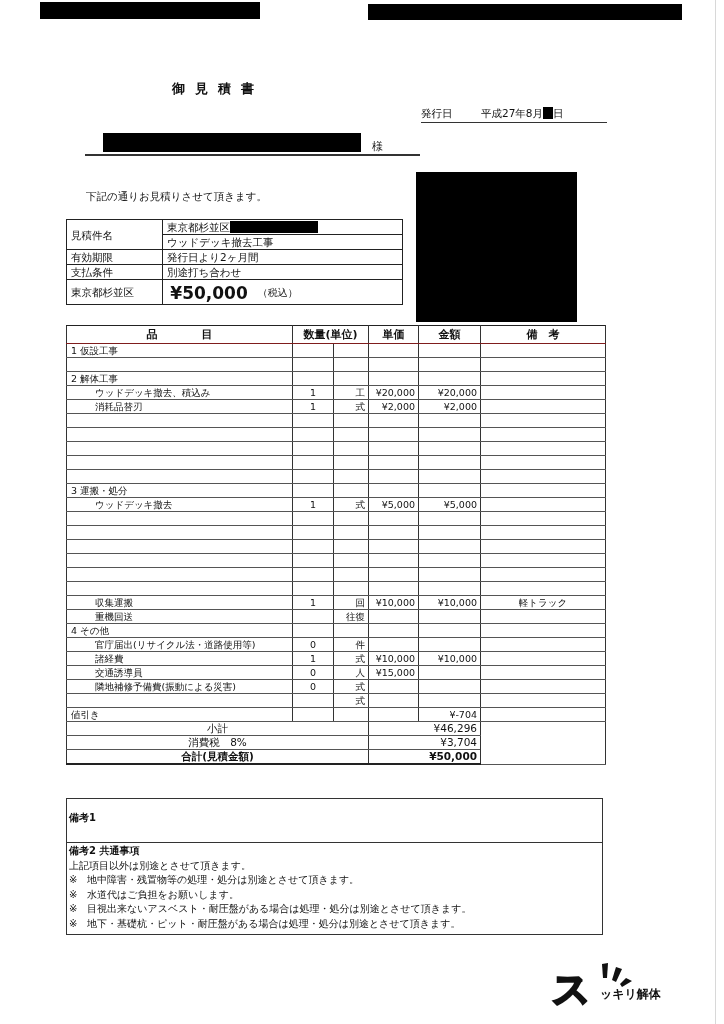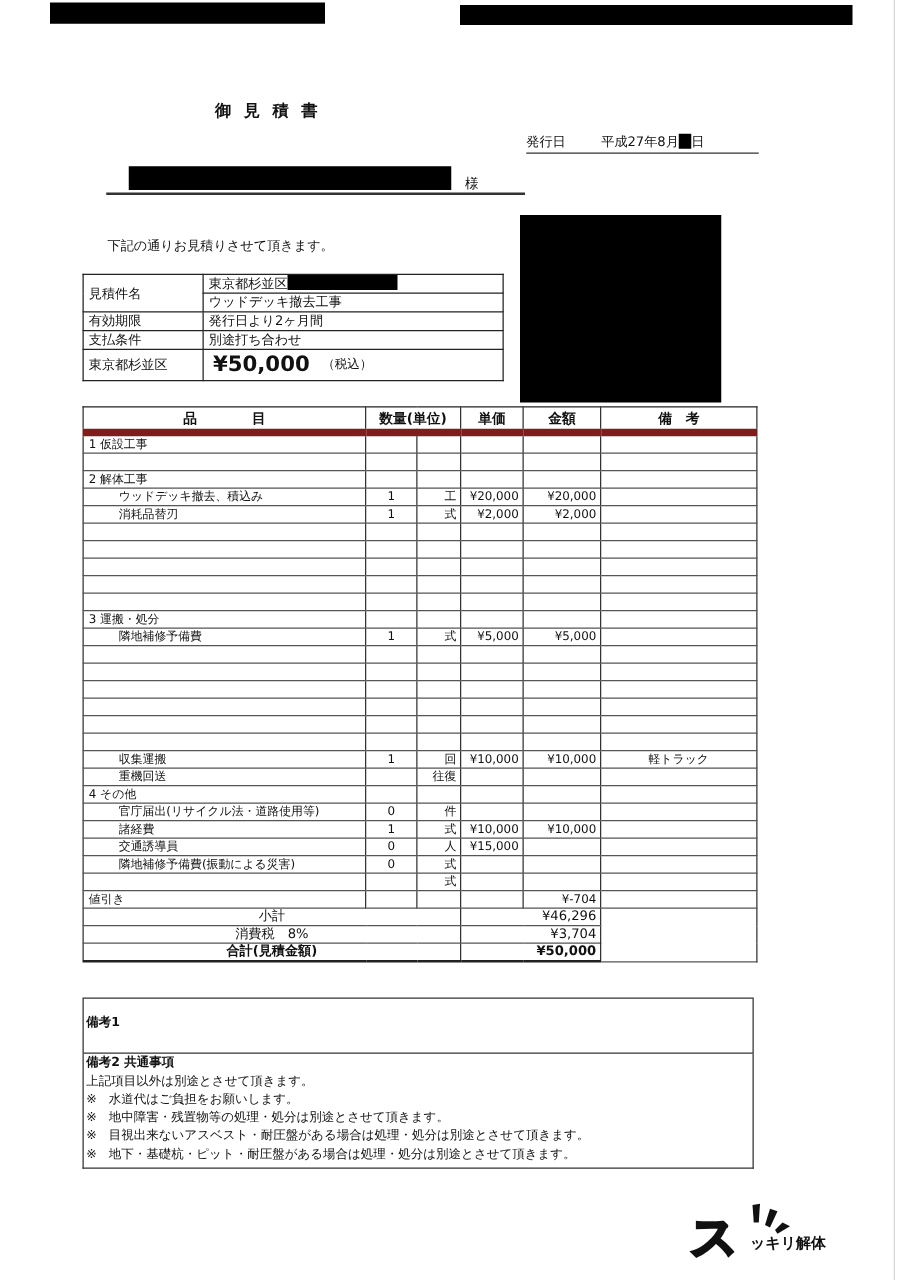--- a/index.html
+++ b/index.html
@@ -20,21 +20,21 @@
   .info td { border:1px solid #222; padding:0 4px; height:14px; line-height:14px; white-space:nowrap; }
   .info td.lbl { width:87px; text-align:left;margin-left:48px; }
   .info .total td { height:24px; }
   .info .big { font-size:17px; font-weight:bold; vertical-align:middle; }
   .info .small { font-size:10px; margin-left:10px; vertical-align:middle; }
   .info .blk { display:inline-block; width:88px; height:12px; background:#000; vertical-align:-2px; }
 
   .main { position:absolute; left:66px; top:325px; width:539px; font-size:9.5px; table-layout:fixed; }
   .main td, .main th { border-left:1px solid #333; border-right:1px solid #333; border-bottom:1px solid #555;
                        height:13px; line-height:13px; padding:0 3px; white-space:nowrap; overflow:hidden; }
-  .main th { font-weight:bold; font-size:11px; height:17px; border-top:1px solid #222; border-bottom:6px solid #7f1d1d; }
+  .main th { font-weight:bold; font-size:11px; height:17px; border-top:1px solid #222; border-bottom:1px solid #7f1d1d; }
   .main col.c1 { width:226px; } .main col.c2 { width:41px; } .main col.c3 { width:35px; }
   .main col.c4 { width:50px; } .main col.c5 { width:62px; } .main col.c6 { width:125px; }
   .main .item { padding-left:28px; }
   .main .num { text-align:right; }
   .main .ctr { text-align:center; }
   .main .qty { text-align:center; }
   .main tr.summary td { border-top:1px solid #222; font-size:10.5px; }
   .main tr.summary td.slbl { text-align:center; }
   .main tr.grand td { font-weight:bold; border-bottom:2px solid #222; }
   .main .sec { padding-left:4px; }
@@ -194,21 +194,21 @@
       </tr>
       <tr>
         <td class="sec">3 運搬・処分</td>
         <td class="qty"></td>
         <td class="num"></td>
         <td class="num"></td>
         <td class="num"></td>
         <td class="ctr"></td>
       </tr>
       <tr>
-        <td class="item">隣地補修予備費</td>
+        <td class="item">ウッドデッキ撤去</td>
         <td class="qty">1</td>
         <td class="num">式</td>
         <td class="num">¥5,000</td>
         <td class="num">¥5,000</td>
         <td class="ctr"></td>
       </tr>
       <tr>
         <td class="item"></td>
         <td class="qty"></td>
         <td class="num"></td>
@@ -346,22 +346,22 @@
     </tbody>
 </table>
 
 <div class="remarks1">
   <span>備考1</span>
 </div>
 
 <div class="remarks2">
   <div class="h">備考2 共通事項</div>
   <div>上記項目以外は別途とさせて頂きます。</div>
+  <div><span class="mk">※</span><span>地中障害・残置物等の処理・処分は別途とさせて頂きます。</span></div>
   <div><span class="mk">※</span><span>水道代はご負担をお願いします。</span></div>
-  <div><span class="mk">※</span><span>地中障害・残置物等の処理・処分は別途とさせて頂きます。</span></div>
   <div><span class="mk">※</span><span>目視出来ないアスベスト・耐圧盤がある場合は処理・処分は別途とさせて頂きます。</span></div>
   <div><span class="mk">※</span><span>地下・基礎杭・ピット・耐圧盤がある場合は処理・処分は別途とさせて頂きます。</span></div>
 </div>
 
 <div class="logo">
   <svg width="140" height="50" viewBox="0 0 140 50">
     <text x="2" y="44" font-size="38" font-weight="bold" fill="#fff" stroke="#111" stroke-width="2.2" font-family="DejaVu Sans, sans-serif">ス</text>
     <path d="M52 6 L58 5 L57 20 L53 20 Z" fill="#111"></path>
     <path d="M66 9 L72 11 L66 24 L62 22 Z" fill="#111"></path>
     <path d="M76 20 L82 23 L72 29 L70 26 Z" fill="#111"></path>

